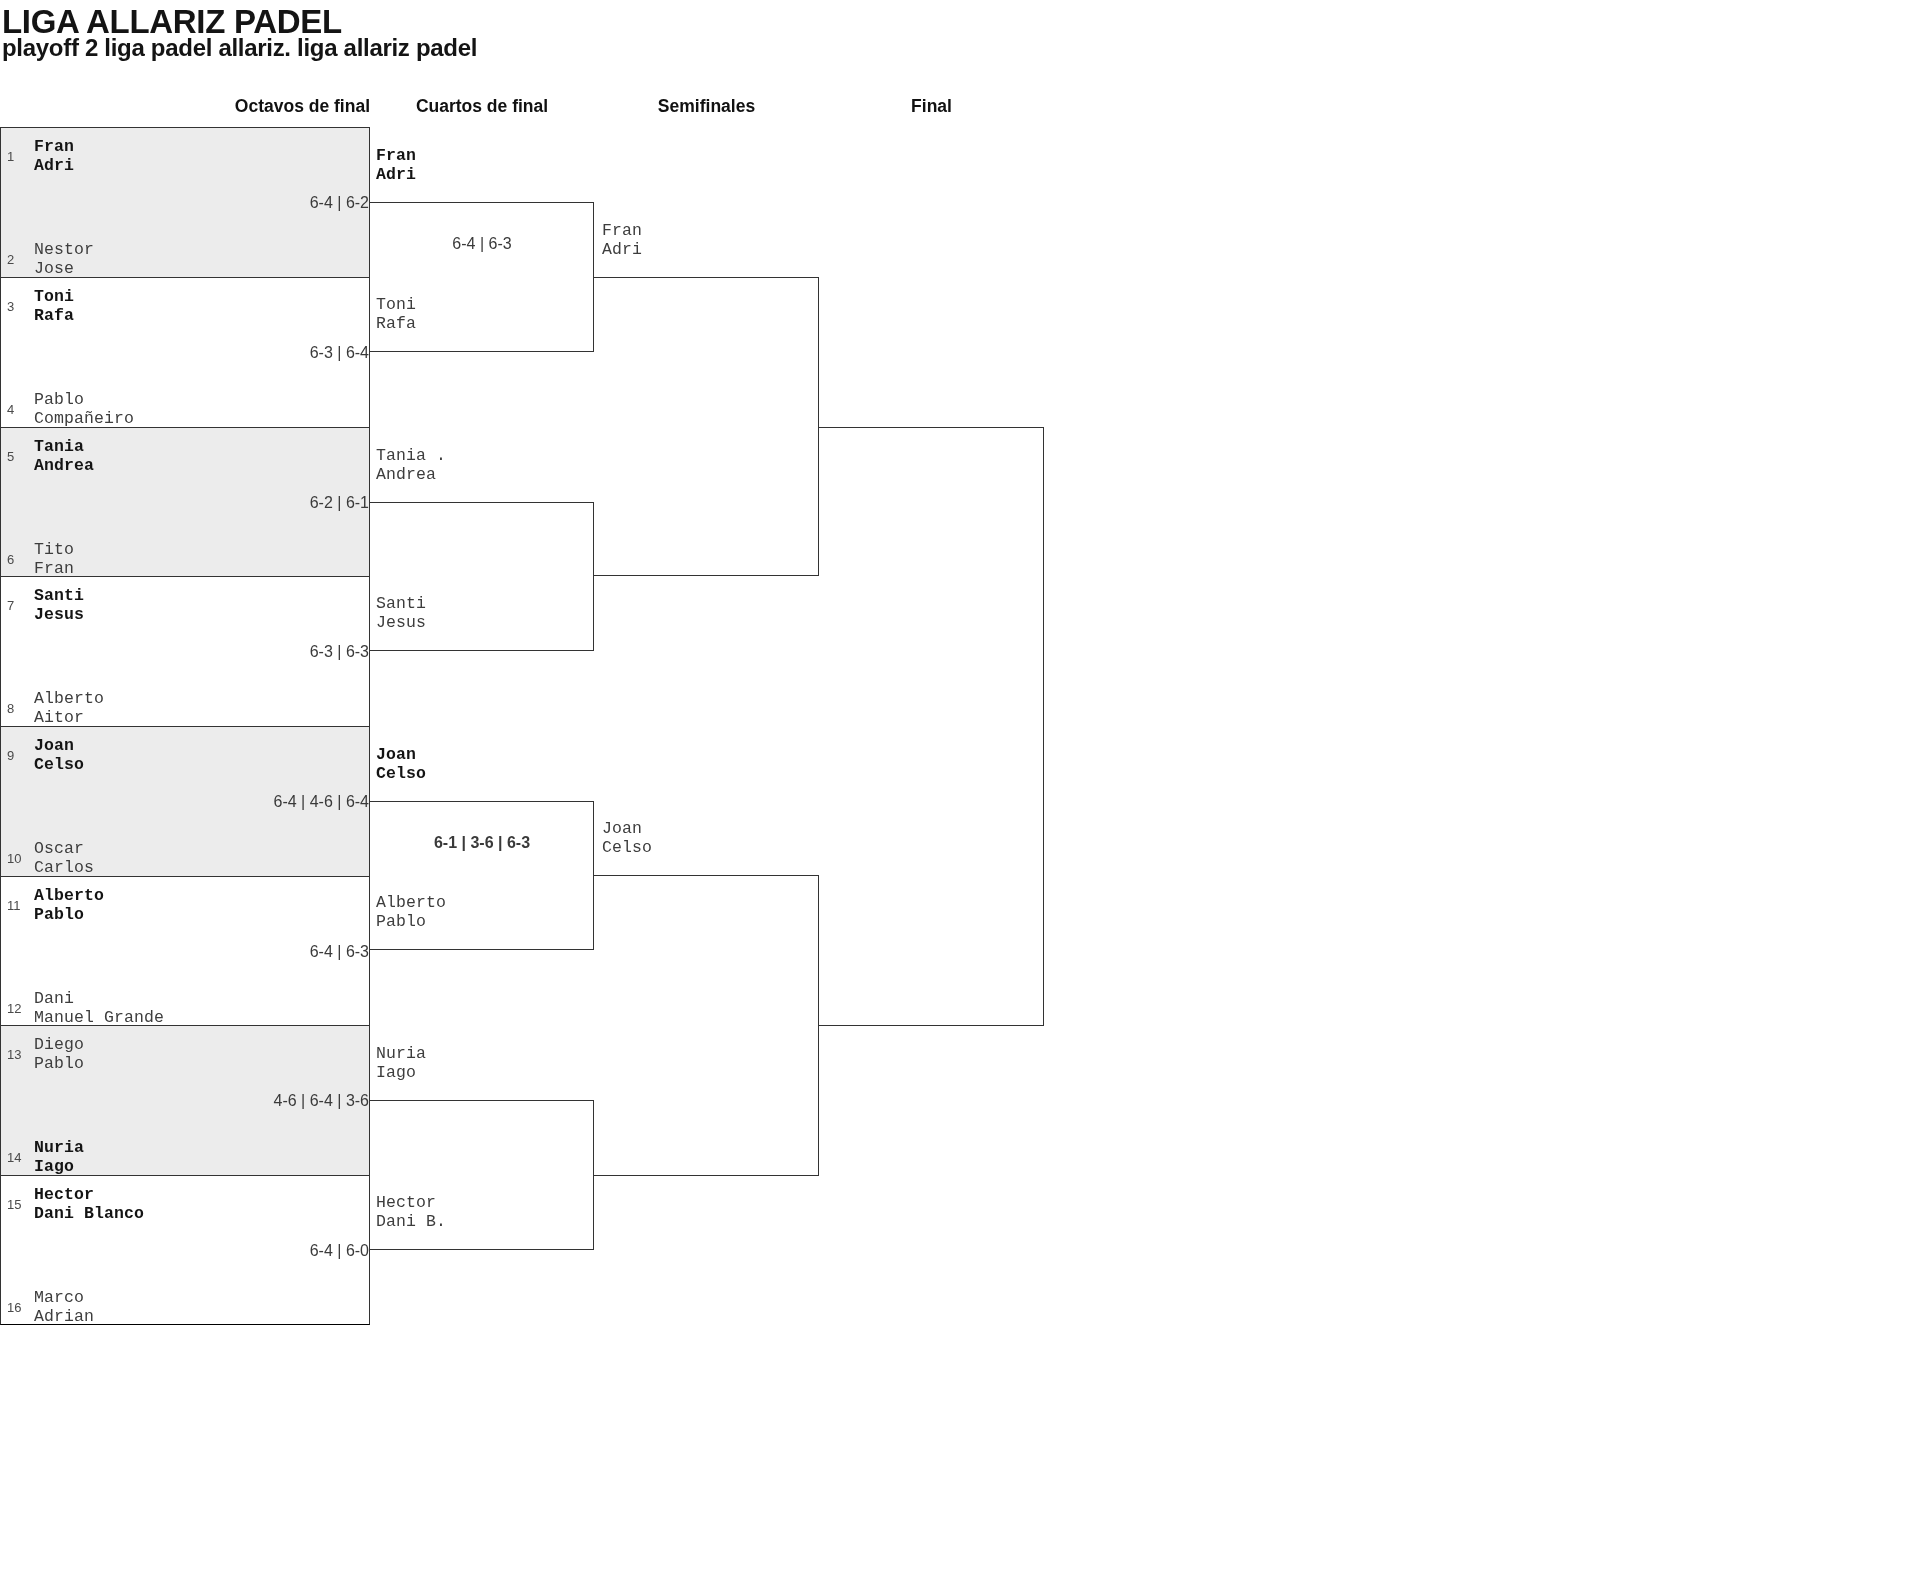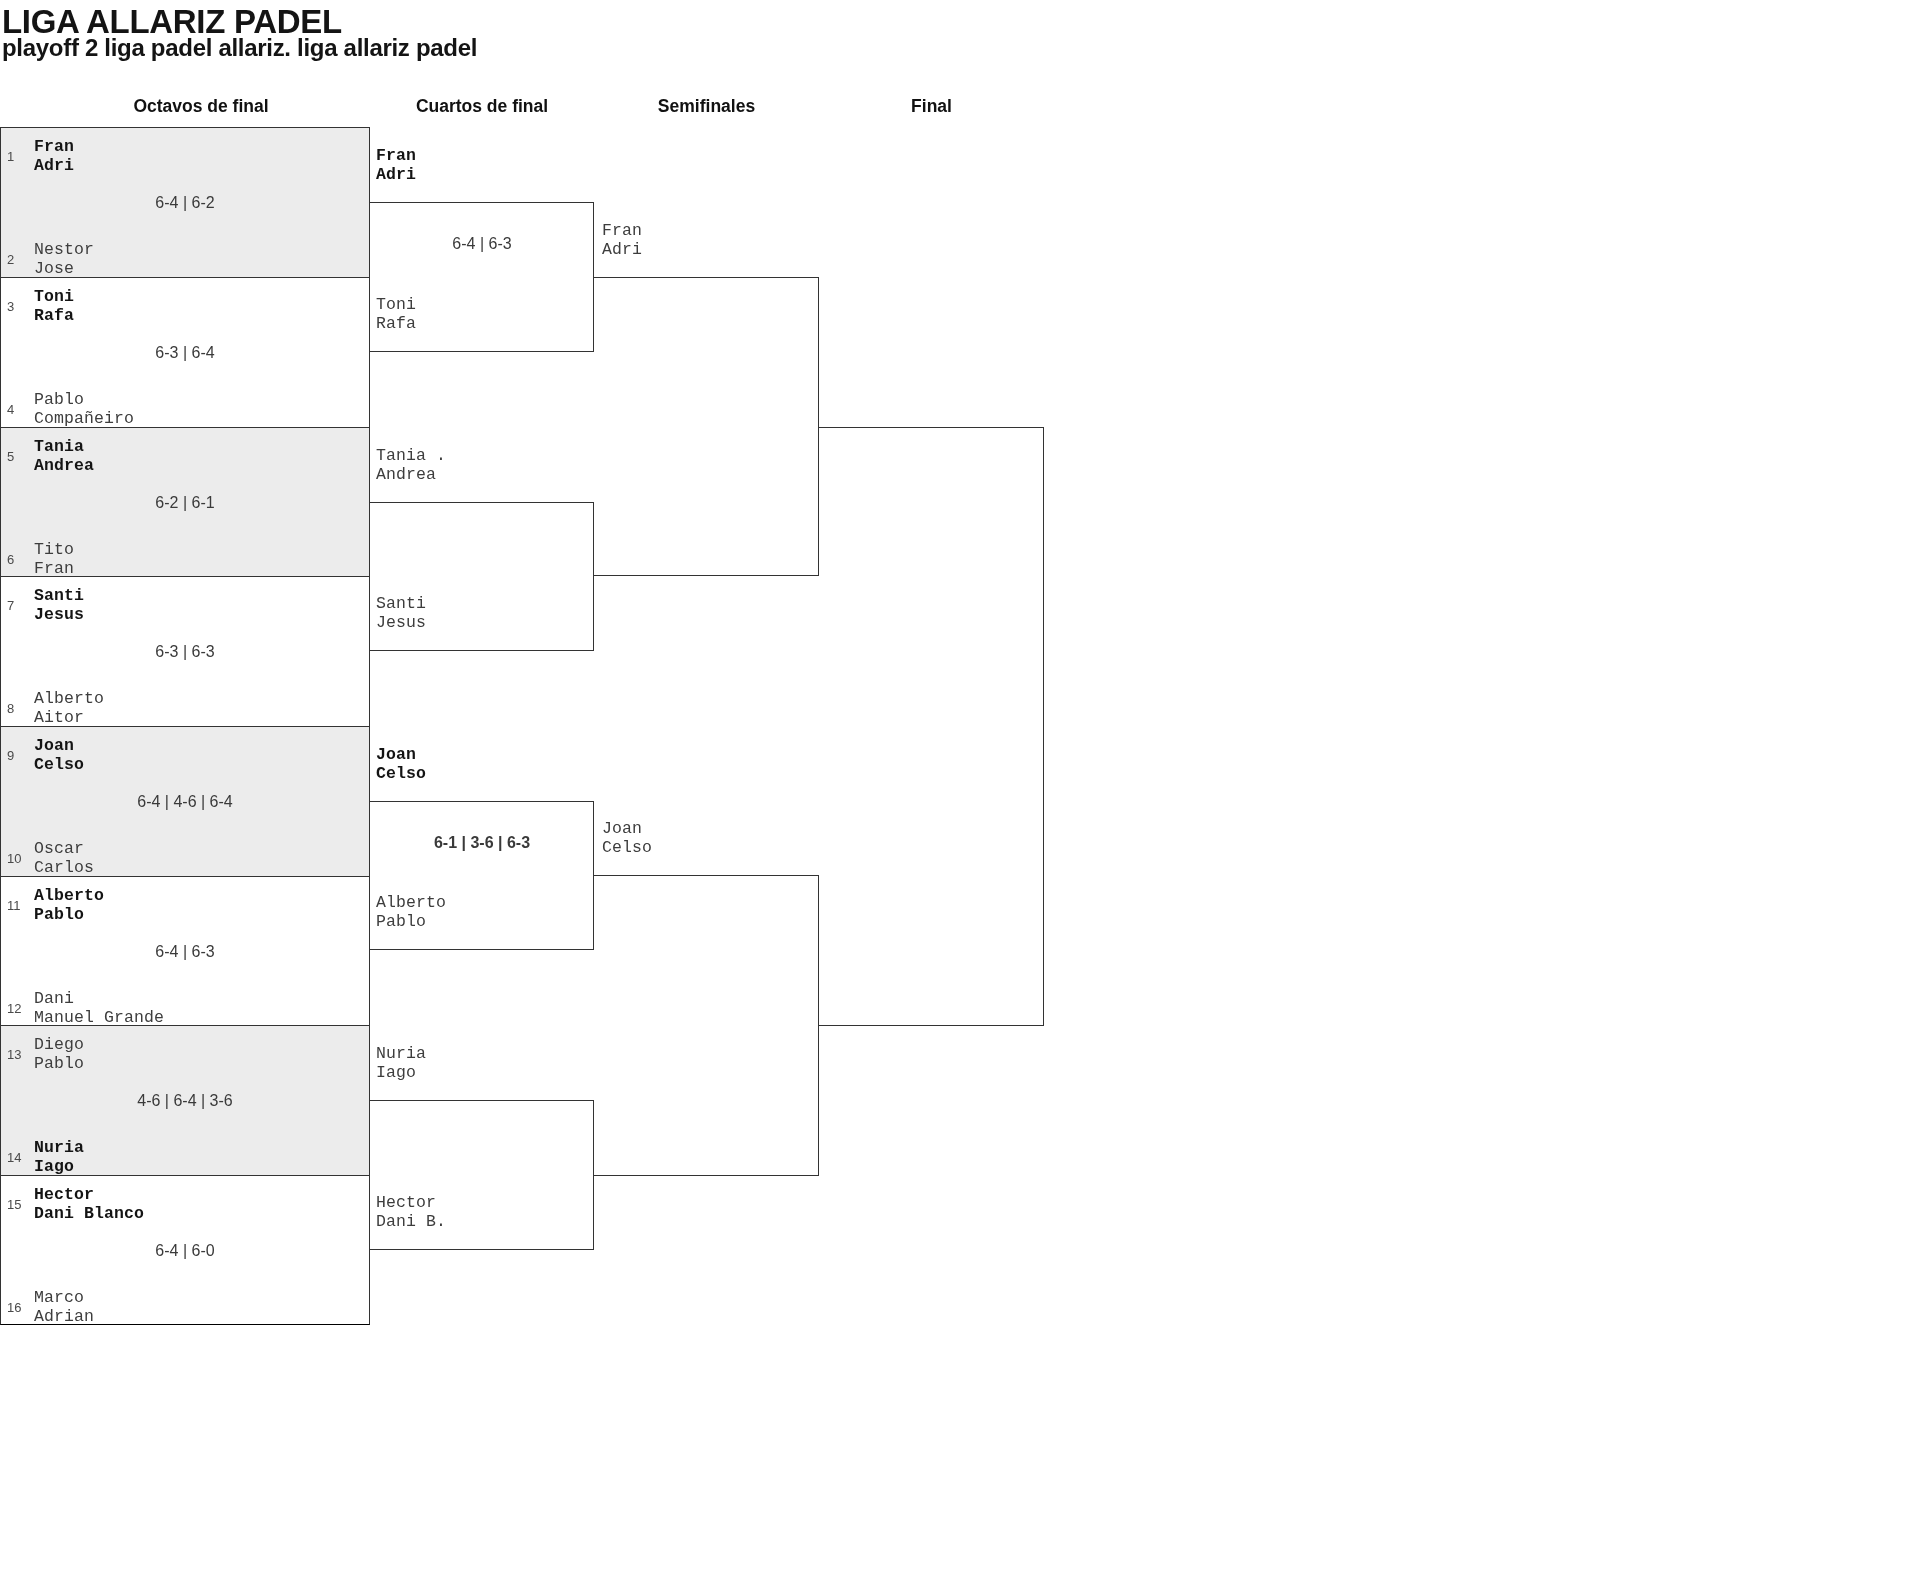--- a/index.html
+++ b/index.html
@@ -25,36 +25,36 @@
   .m16.last{border-bottom:1px solid #000000;}
 
   .team{font-size:16.5px;line-height:19px;color:#3d3d3d;letter-spacing:0.1px;white-space:nowrap;font-family:Liberation Mono, monospace;}
   .team.winner{font-weight:bold;color:#141414;}
   .m16 .team{position:absolute;left:33px;}
   .m16 .team.top{top:9px;}
   .m16 .team.bottom{top:112px;}
   .seed{position:absolute;left:6px;width:24px;font-size:13px;color:#4a4a4a;display:flex;align-items:center;height:38px;}
   .seed.top{top:9px;}
   .seed.bottom{top:112px;}
-  .score{position:absolute;left:0;right:0;top:66px;text-align:center;font-size:16px;color:#3a3a3a;}
+  .score{position:absolute;left:0;right:0;top:66px;text-align:right;font-size:16px;color:#3a3a3a;}
 
   .obox{position:absolute;border:1px solid #333;border-left:none;box-sizing:border-box;background:transparent;}
   .flabel{position:absolute;}
   .fscore{position:absolute;text-align:center;font-size:16px;color:#3a3a3a;}
 </style>
 </head>
 <body>
 
 <div class="page">
 
   <div class="title">LIGA ALLARIZ PADEL</div>
   <div class="subtitle">playoff 2 liga padel allariz. liga allariz padel</div>
 
 
-  <div class="round-header" style="left:16px;width:370px;">Octavos de final</div>
+  <div class="round-header" style="left:0;width:370px;text-align:right;">Octavos de final</div>
   <div class="round-header" style="left:370px;width:224px;">Cuartos de final</div>
   <div class="round-header" style="left:594px;width:225px;">Semifinales</div>
   <div class="round-header" style="left:819px;width:225px;">Final</div>
 
   <div class="m16 gray" style="top:127px;height:150px;">
     <div class="seed top">1</div>
     <div class="team top winner">
       <div>Fran</div>
       <div>Adri</div>
     </div>

